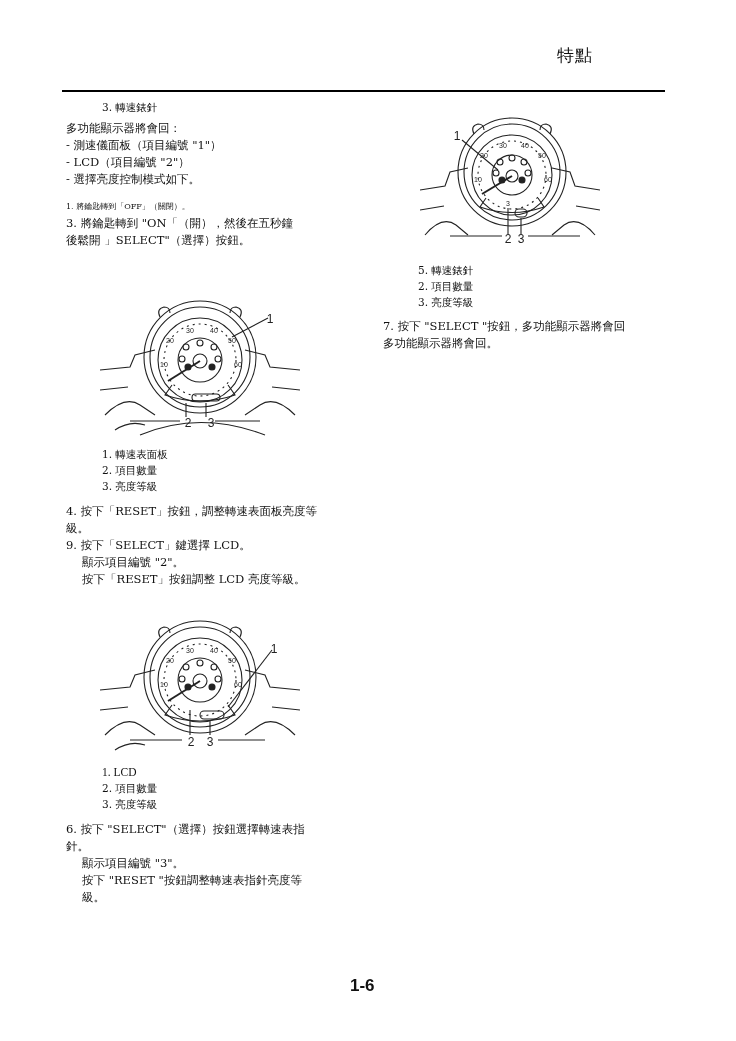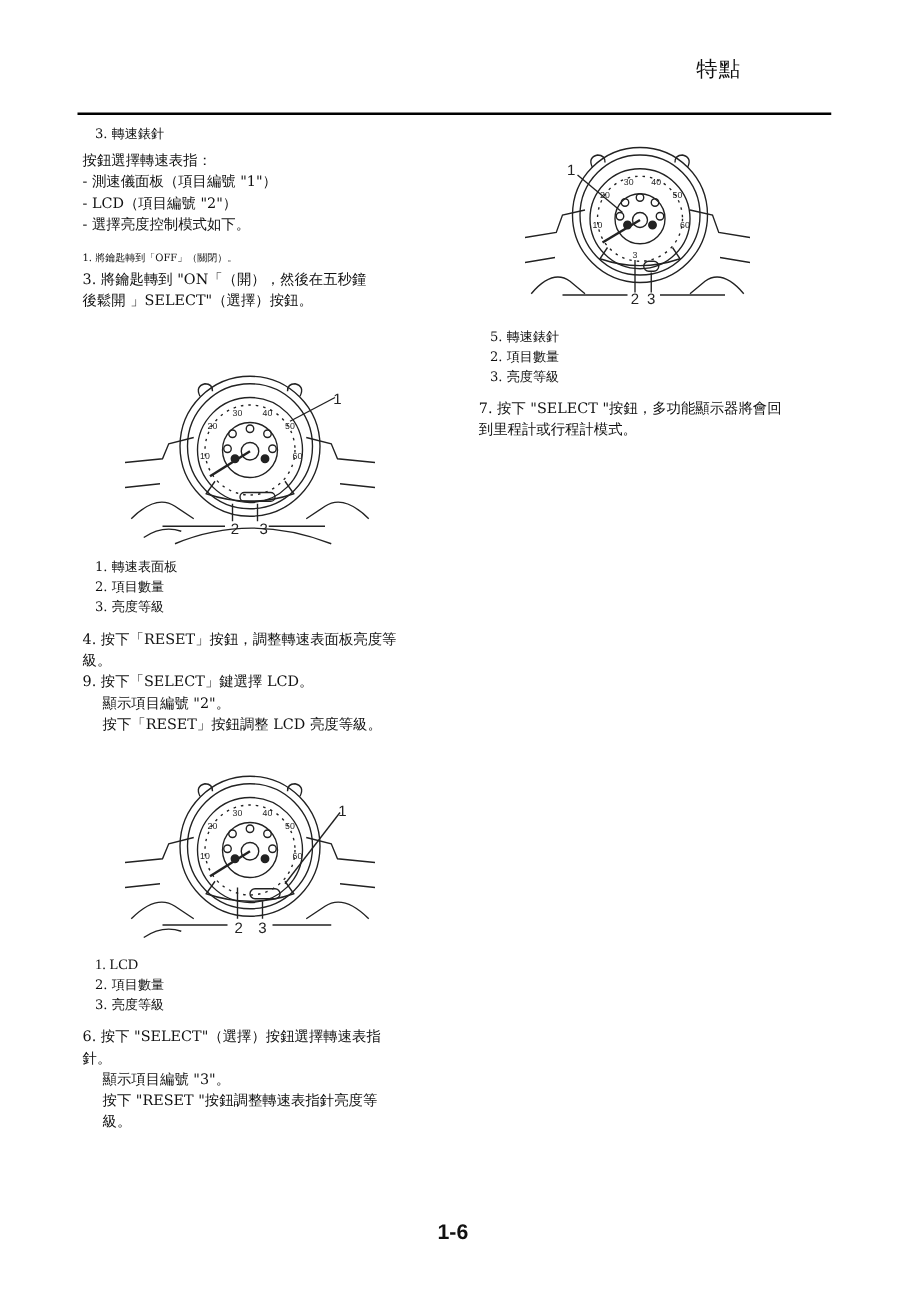--- a/index.html
+++ b/index.html
@@ -5,37 +5,37 @@
   html, body { margin: 0; padding: 0; background: #ffffff; }
   body {
     width: 736px; height: 1041px; position: relative; overflow: hidden;
     font-family: "DejaVu Serif", "Liberation Serif", serif;
     color: #111111;
   }
   .abs { position: absolute; }
   .hdr-title { left: 557px; top: 44px; font-size: 17px; letter-spacing: 1px; }
   .hdr-rule { left: 62px; top: 90px; width: 603px; height: 2px; background: #000; }
   .t12 { font-size: 11.5px; line-height: 17px; white-space: nowrap; }
-  .t10 { font-size: 10.5px; line-height: 16px; white-space: nowrap; }
+  .t10 { font-size: 10.5px; line-height: 16px; white-space: nowrap; margin-left: 26px; }
   .t8 { font-size: 8px; line-height: 12px; white-space: nowrap; }
   .sans { font-family: Liberation Serif, serif; }
   .indent { padding-left: 16px; }
   .page-num { left: 350px; top: 976px; font-family: "Liberation Sans", sans-serif; font-weight: bold; font-size: 17px; }
   svg text { font-family: "Liberation Sans", "DejaVu Sans", sans-serif; }
 </style>
 </head>
 <body>
 
 <div class="abs hdr-title">特點</div>
 <div class="abs hdr-rule"></div>
 
 <div class="abs t10" style="left:76px; top:99px;">3. 轉速錶針</div>
 
 <div class="abs" style="left:66px; top:120px;">
-  <div class="t12">按鈕選擇轉速表指：</div>
+  <div class="t12">多功能顯示器將會回：</div>
   <div class="t12">- 測速儀面板（項目編號 "1"）</div>
   <div class="t12">- LCD（項目編號 "2"）</div>
   <div class="t12">- 選擇亮度控制模式如下。</div>
 </div>
 
 <div class="abs t8" style="left:66px; top:201px;">1. 將鑰匙轉到「OFF」（關閉）。</div>
 <div class="abs" style="left:66px; top:215px;">
   <div class="t12">3. 將鑰匙轉到 "ON「（開），然後在五秒鐘</div>
   <div class="t12">後鬆開 」SELECT"（選擇）按鈕。</div>
 </div>
@@ -200,16 +200,16 @@
 </svg>
 
 <div class="abs" style="left:392px; top:262px;">
   <div class="t10">5. 轉速錶針</div>
   <div class="t10">2. 項目數量</div>
   <div class="t10">3. 亮度等級</div>
 </div>
 
 <div class="abs" style="left:383px; top:318px;">
   <div class="t12">7. 按下 "SELECT "按鈕，多功能顯示器將會回</div>
-  <div class="t12">到里程計或行程計模式。</div>
+  <div class="t12">多功能顯示器將會回。</div>
 </div>
 
 <div class="abs page-num">1-6</div>
 
 </body></html>

